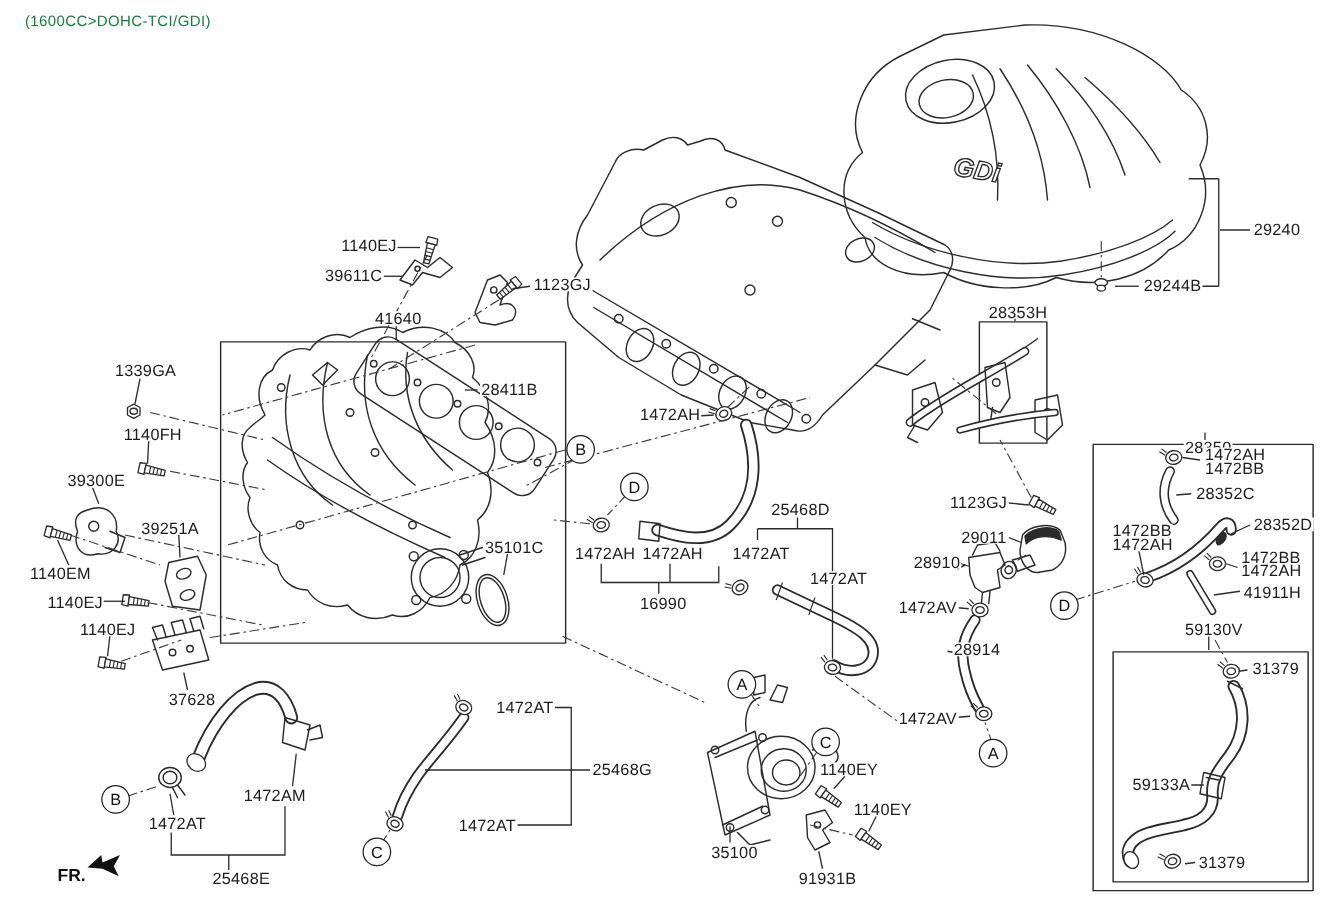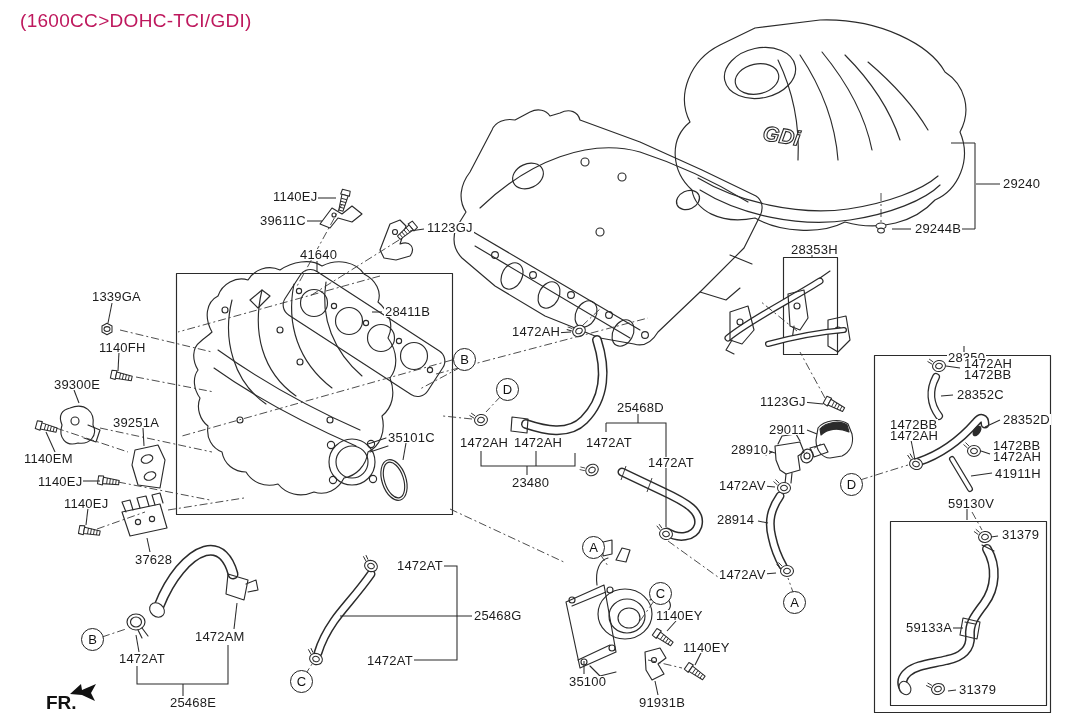--- a/index.html
+++ b/index.html
@@ -1,22 +1,22 @@
 <!DOCTYPE html>
 <html><head>
 <meta charset="utf-8">
 <style>
   html,body{margin:0;padding:0;background:#fff;}
   #canvas{position:relative;width:1072px;height:727px;background:#fff;overflow:hidden;
           font-family:"Liberation Sans",sans-serif;}
   #art{position:absolute;left:0;top:0;}
   .pl{position:absolute;font-size:13px;line-height:11px;letter-spacing:.2px;color:#1c1c1c;
       background:#fff;padding:0 1px;white-space:nowrap;}
-  .title{position:absolute;left:20px;top:10px;font-size:19px;color:#be185d;letter-spacing:.3px;}
-  .fr{position:absolute;left:46px;top:692px;font-size:19px;font-weight:bold;color:#111;}
+  .title{position:absolute;left:20px;top:10px;font-size:12px;color:#15803d;letter-spacing:.3px;}
+  .fr{position:absolute;left:46px;top:692px;font-size:14px;font-weight:bold;color:#111;}
   .co{position:absolute;width:21px;height:21px;border:1.5px solid #222;border-radius:50%;
       background:#fff;text-align:center;font-size:13px;line-height:21px;color:#111;}
   .ln{fill:none;stroke:#2b2b2b;stroke-width:1.15;stroke-linecap:round;stroke-linejoin:round;}
   .thin{fill:none;stroke:#2b2b2b;stroke-width:.9;}
   .hb{fill:none;stroke:#2b2b2b;stroke-linecap:round;stroke-linejoin:round;}
   .hw{fill:none;stroke:#fff;stroke-linecap:round;stroke-linejoin:round;}
   .dash{fill:none;stroke:#3a3a3a;stroke-width:.9;stroke-dasharray:8 3 2 3;}
   .lead{fill:none;stroke:#2b2b2b;stroke-width:1.05;}
   .glyph{fill:#fff;stroke:#2b2b2b;stroke-width:1.05;stroke-linejoin:round;}
 </style>
@@ -377,28 +377,28 @@
 <div class="pl" style="left:98px;top:342px">1140FH</div>
 <div class="pl" style="left:53px;top:379px">39300E</div>
 <div class="pl" style="left:112px;top:417px">39251A</div>
 <div class="pl" style="left:23px;top:453px">1140EM</div>
 <div class="pl" style="left:37px;top:476px">1140EJ</div>
 <div class="pl" style="left:63px;top:498px">1140EJ</div>
 <div class="pl" style="left:134px;top:554px">37628</div>
 <div class="pl" style="left:387px;top:432px">35101C</div>
 <div class="pl" style="left:459px;top:437px">1472AH</div>
 <div class="pl" style="left:513px;top:437px">1472AH</div>
-<div class="pl" style="left:511px;top:477px">23480</div>
+<div class="pl" style="left:511px;top:477px">16990</div>
 <div class="pl" style="left:616px;top:402px">25468D</div>
 <div class="pl" style="left:585px;top:437px">1472AT</div>
 <div class="pl" style="left:647px;top:457px">1472AT</div>
 <div class="pl" style="left:768px;top:424px">29011</div>
 <div class="pl" style="left:730px;top:444px">28910</div>
 <div class="pl" style="left:718px;top:480px">1472AV</div>
-<div class="pl" style="left:716px;top:514px">28914</div>
+<div class="pl" style="left:762px;top:514px">28914</div>
 <div class="pl" style="left:718px;top:569px">1472AV</div>
 <div class="pl" style="left:759px;top:396px">1123GJ</div>
 <div class="pl" style="left:947px;top:352px">28350</div>
 <div class="pl" style="left:963px;top:358px">1472AH</div>
 <div class="pl" style="left:963px;top:369px">1472BB</div>
 <div class="pl" style="left:956px;top:389px">28352C</div>
 <div class="pl" style="left:889px;top:419px">1472BB</div>
 <div class="pl" style="left:889px;top:430px">1472AH</div>
 <div class="pl" style="left:1002px;top:414px">28352D</div>
 <div class="pl" style="left:992px;top:440px">1472BB</div>

